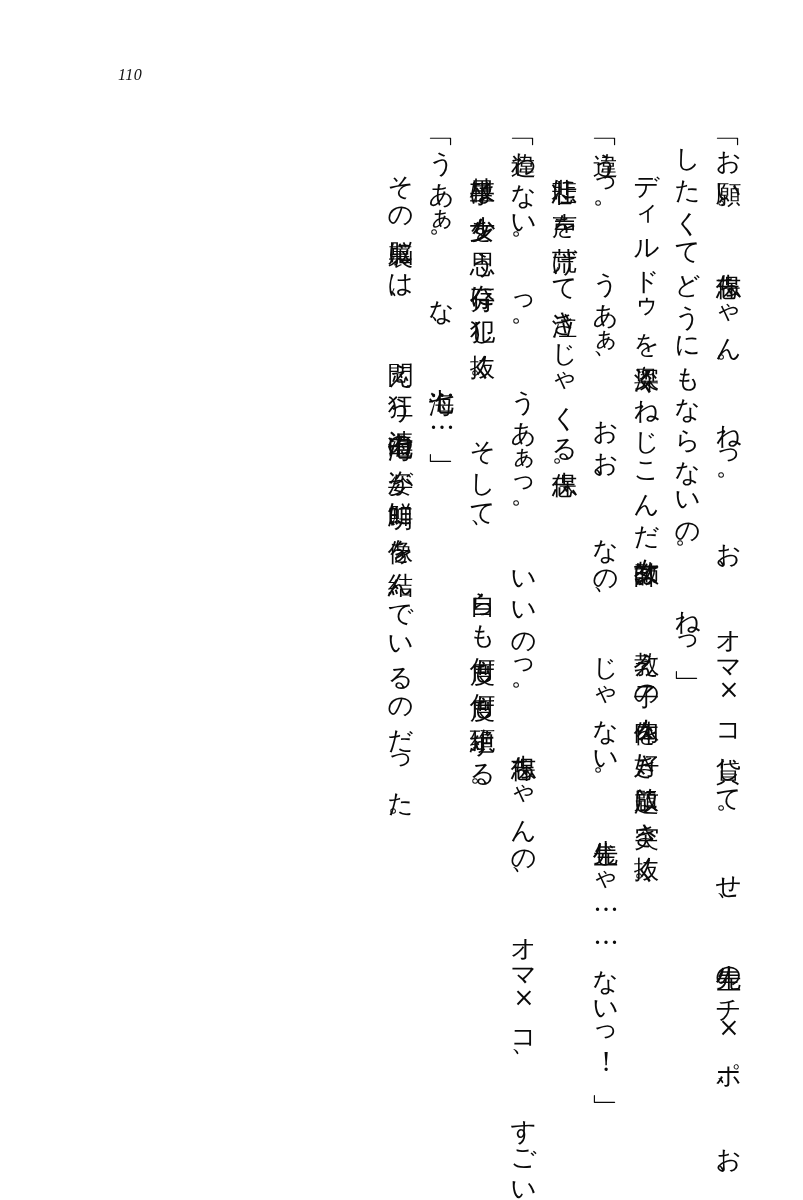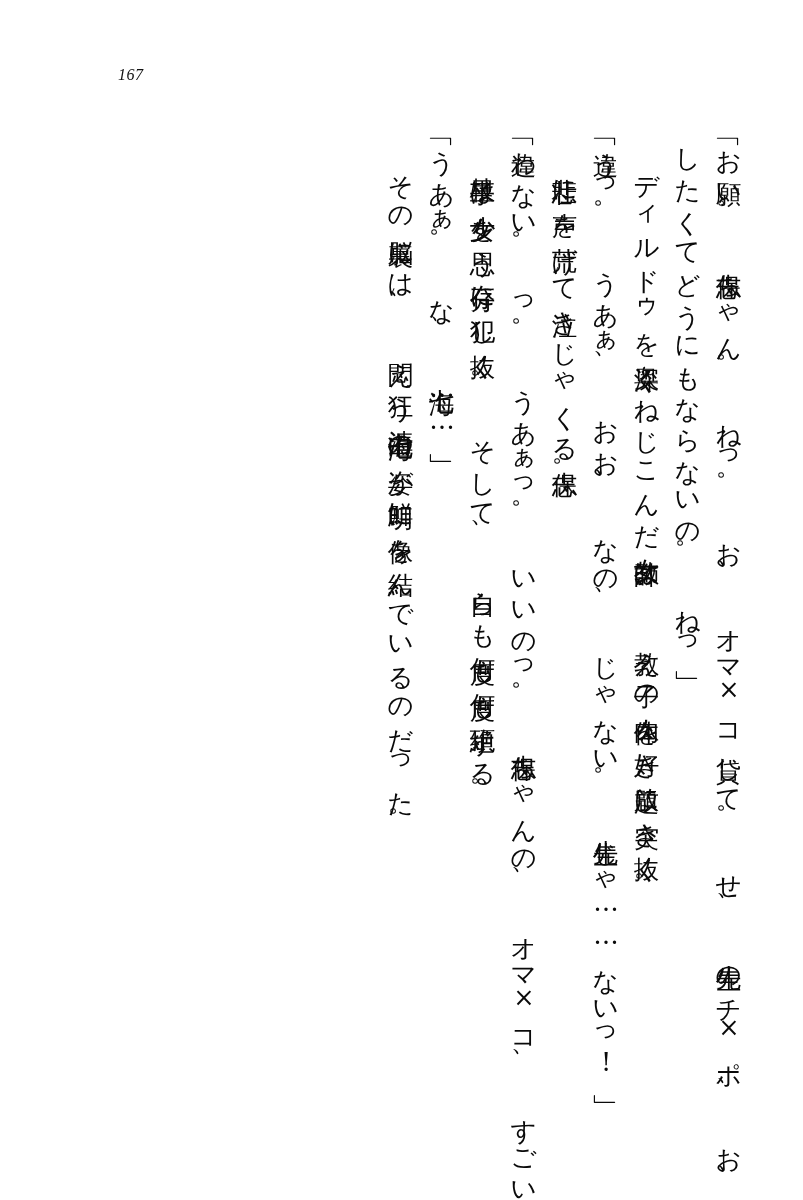--- a/index.html
+++ b/index.html
@@ -53,21 +53,21 @@
     padding-right: 2px;
     white-space: pre;
     overflow: visible;
   }
 </style>
 </head>
 <body>
 
 <div class="page">
 
-  <div class="page-number">167</div>
+  <div class="page-number">110</div>
 
   <div class="text-block">
     <div class="vline">「お願い。　志保ちゃん。　ねっ。　お、　オマ×コ貸して。　せ、　先生のチ×ポ、　お、　女を犯</div>
     <div class="vline">したくてどうにもならないの。　ねっ」</div>
     <div class="vline">　ディルドゥを奥深くねじこんだ女教師は、　教え子の肉体を好き放題に突き抜く。</div>
     <div class="vline">「違うっ。　うあぁ、　おお、　なの、　じゃない。　先生じゃ……ないっ!」</div>
     <div class="vline">　悲壮に声を荒げて泣きじゃくる志保。</div>
     <div class="vline">「違わない。　っ。　うあぁっ。　いいのっ。　志保ちゃんの、　オマ×コ、　すごいっ」</div>
     <div class="vline">　枝里子は少女を思う存分に犯し抜く。　そして、　自らも何度も何度も絶頂する。</div>
     <div class="vline">「うあぁ。　な、　七海……」</div>

